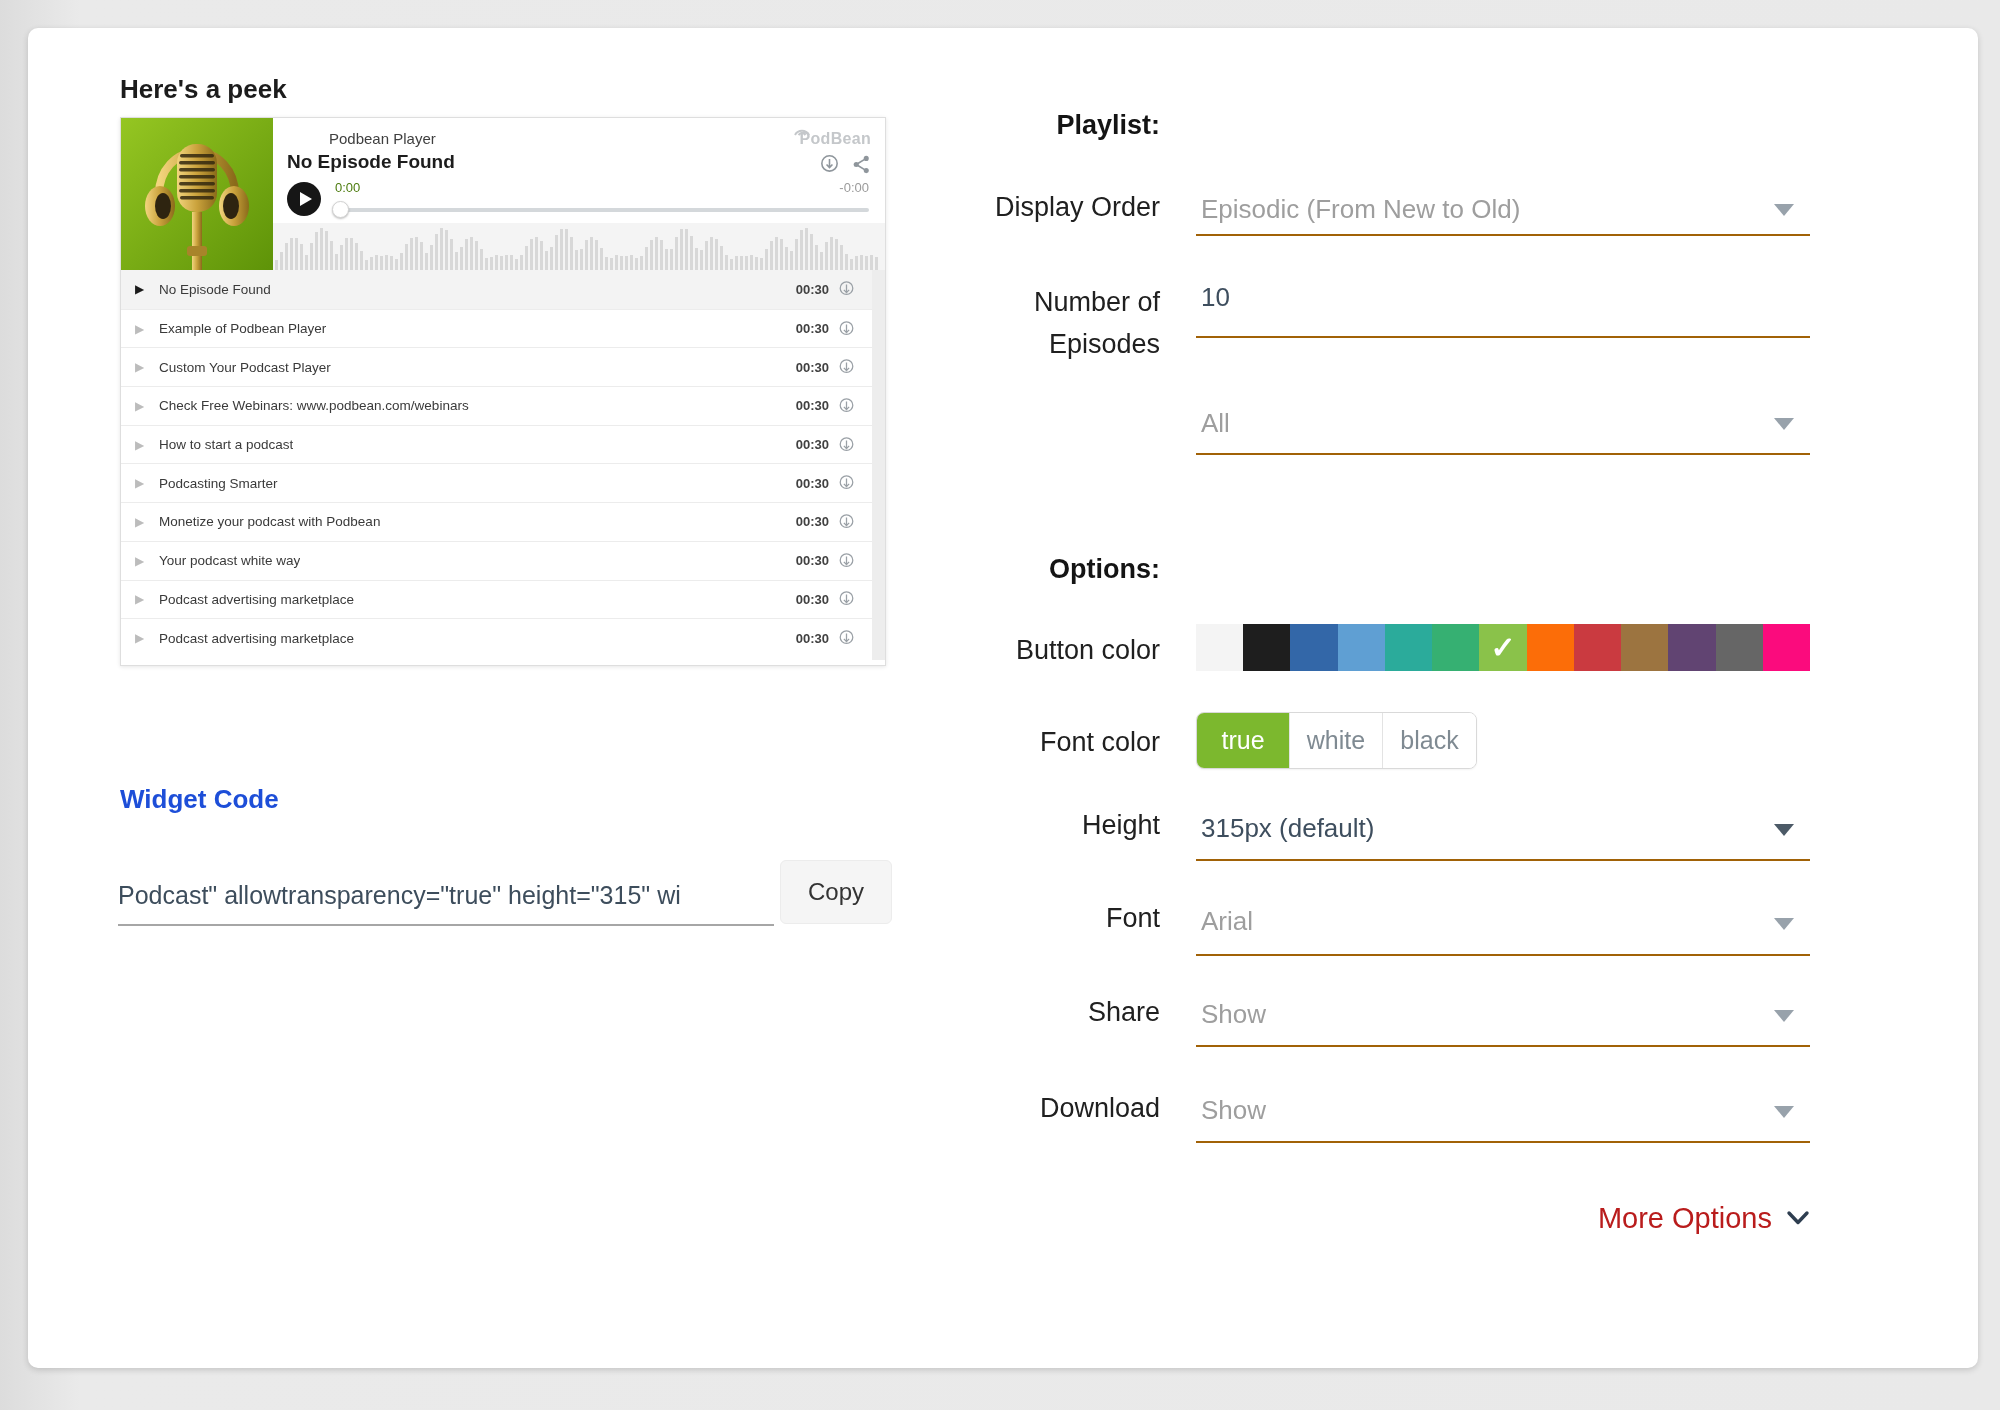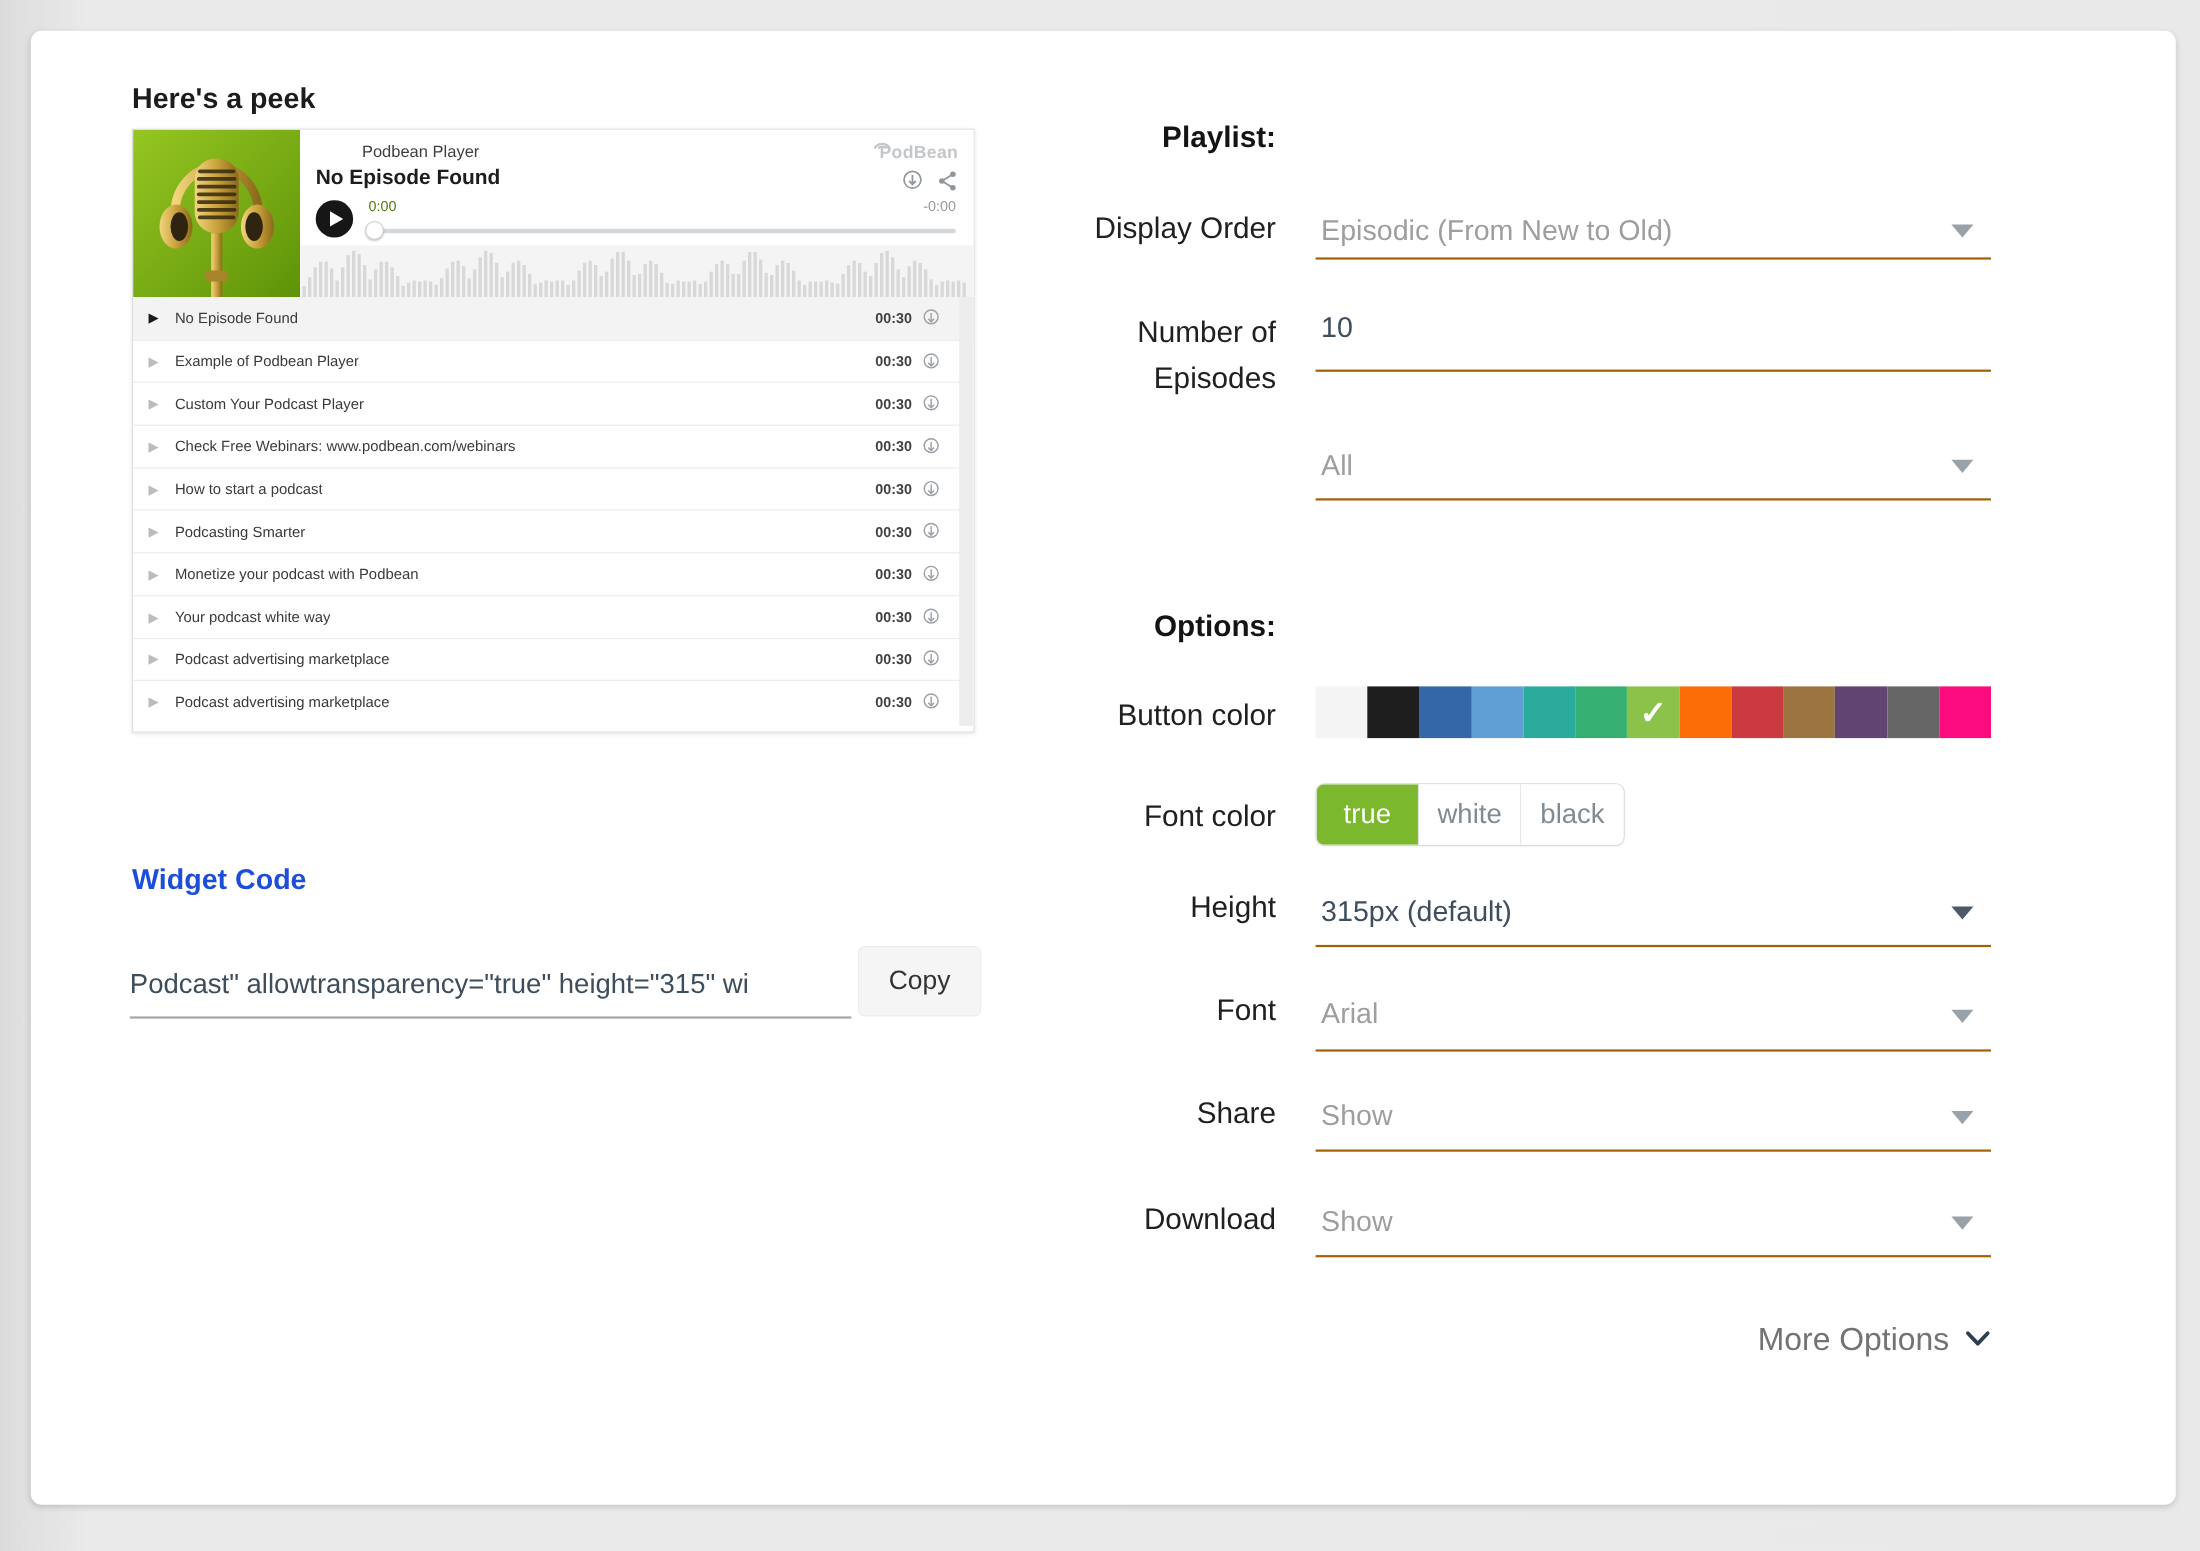--- a/index.html
+++ b/index.html
@@ -79,21 +79,21 @@
     content:"\2713"; position:absolute; inset:0; display:flex; align-items:center; justify-content:center;
     color:#fff; font-size:30px; font-weight:bold;
   }
   .fc-group { position:absolute; left:1168px; top:684px; display:flex; border:1px solid #d9d9d9;
               border-radius:8px; overflow:hidden; background:#fff; box-shadow:0 1px 2px rgba(0,0,0,.05); }
   .fc-btn { width:93px; height:55px; border:none; background:#fff; color:#7f8a92; font-size:25px;
             font-family:"Liberation Sans", sans-serif; cursor:pointer; border-right:1px solid #e3e3e3; }
   .fc-btn:last-child { border-right:none; }
   .fc-btn.selected { color:#fff; }
   .more-options { position:absolute; left:1168px; top:1174px; width:614px; text-align:right;
-                  font-size:29px; color:#737373; cursor:pointer; }
+                  font-size:29px; color:#b91c1c; cursor:pointer; }
   .more-options svg { margin-left:14px; vertical-align:2px; }
 </style>
 </head>
 <body>
 
 <div class="card">
 
   <div class="peek-heading">Here's a peek</div>
 
   <div class="player">

